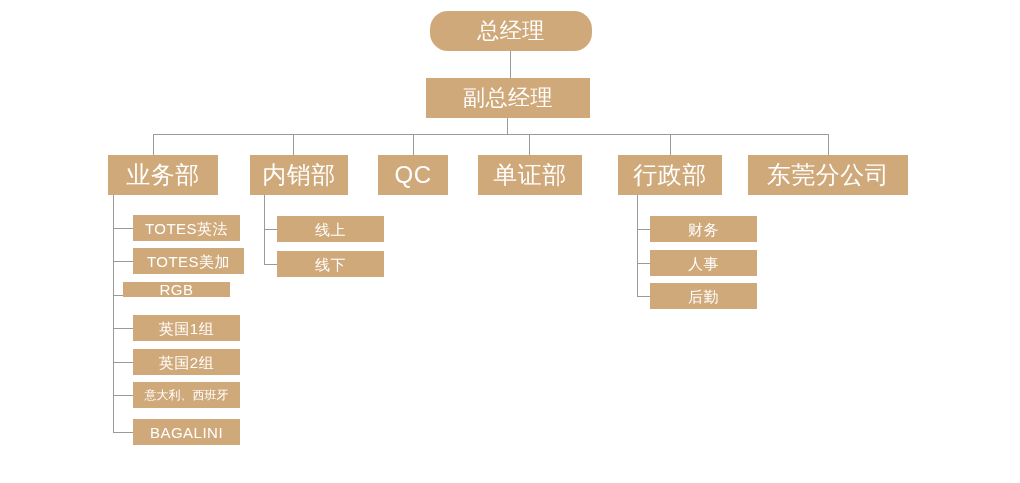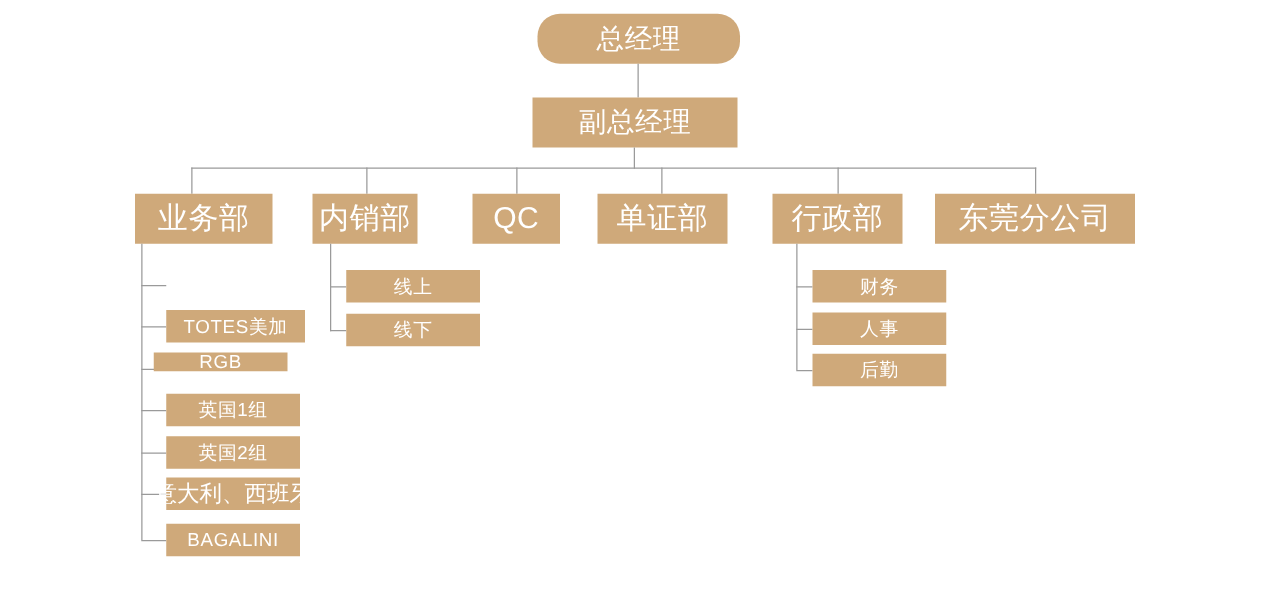--- a/index.html
+++ b/index.html
@@ -29,21 +29,21 @@
     text-align: center;
     box-sizing: border-box;
     line-height: 1;
     letter-spacing: 0.5px;
     white-space: nowrap;
   }
   .node.level1 { font-size: 22px; }
   .node.level2 { font-size: 22px; }
   .node.level3 { font-size: 24px; }
   .node.leaf   { font-size: 15px; }
-  .node.leaf.small { font-size: 18px; letter-spacing: 0px; }
+  .node.leaf.small { font-size: 12px; letter-spacing: 0px; }
   .connector {
     position: absolute;
     background: #9a9a9a;
   }
   .connector.v { width: 1px; }
   .connector.h { height: 1px; }
 </style>
 </head>
 <body>
 
@@ -60,39 +60,40 @@
 
   <div class="connector v" style="left:153px; top:134px; height:21px;"></div>
   <div class="connector v" style="left:293px; top:134px; height:21px;"></div>
   <div class="connector v" style="left:413px; top:134px; height:21px;"></div>
   <div class="connector v" style="left:529px; top:134px; height:21px;"></div>
   <div class="connector v" style="left:670px; top:134px; height:21px;"></div>
   <div class="connector v" style="left:828px; top:134px; height:21px;"></div>
 
   <div class="node level3" style="left:108px; top:155px; width:110px; height:40px;">业务部</div>
 
-  <div class="node level3" style="left:250px; top:155px; width:84px; height:40px;">内销部</div>
+  <div class="node level3" style="left:250px; top:155px; width:98px; height:40px;">内销部</div>
 
   <div class="node level3" style="left:378px; top:155px; width:70px; height:40px;">QC</div>
 
   <div class="node level3" style="left:478px; top:155px; width:104px; height:40px;">单证部</div>
 
   <div class="node level3" style="left:618px; top:155px; width:104px; height:40px;">行政部</div>
 
   <div class="node level3" style="left:748px; top:155px; width:160px; height:40px;">东莞分公司</div>
 
   <div class="connector v" style="left:113px; top:195px; height:237px;"></div>
   <div class="connector h" style="left:113px; top:228px; width:20px;"></div>
   <div class="connector h" style="left:113px; top:261px; width:20px;"></div>
   <div class="connector h" style="left:113px; top:295px; width:20px;"></div>
   <div class="connector h" style="left:113px; top:328px; width:20px;"></div>
   <div class="connector h" style="left:113px; top:362px; width:20px;"></div>
   <div class="connector h" style="left:113px; top:395px; width:20px;"></div>
   <div class="connector h" style="left:113px; top:432px; width:20px;"></div>
 
+  <div class="node leaf" style="left:133px; top:215px; width:107px; height:26px;">TOTES英法</div>
   <div class="node leaf" style="left:133px; top:248px; width:111px; height:26px;">TOTES美加</div>
   <div class="node leaf" style="left:123px; top:282px; width:107px; height:15px;">RGB</div>
   <div class="node leaf" style="left:133px; top:315px; width:107px; height:26px;">英国1组</div>
   <div class="node leaf" style="left:133px; top:349px; width:107px; height:26px;">英国2组</div>
   <div class="node leaf small" style="left:133px; top:382px; width:107px; height:26px;">意大利、西班牙</div>
   <div class="node leaf" style="left:133px; top:419px; width:107px; height:26px;">BAGALINI</div>
 
   <div class="connector v" style="left:264px; top:195px; height:70px;"></div>
   <div class="connector h" style="left:264px; top:229px; width:13px;"></div>
   <div class="connector h" style="left:264px; top:264px; width:13px;"></div>

